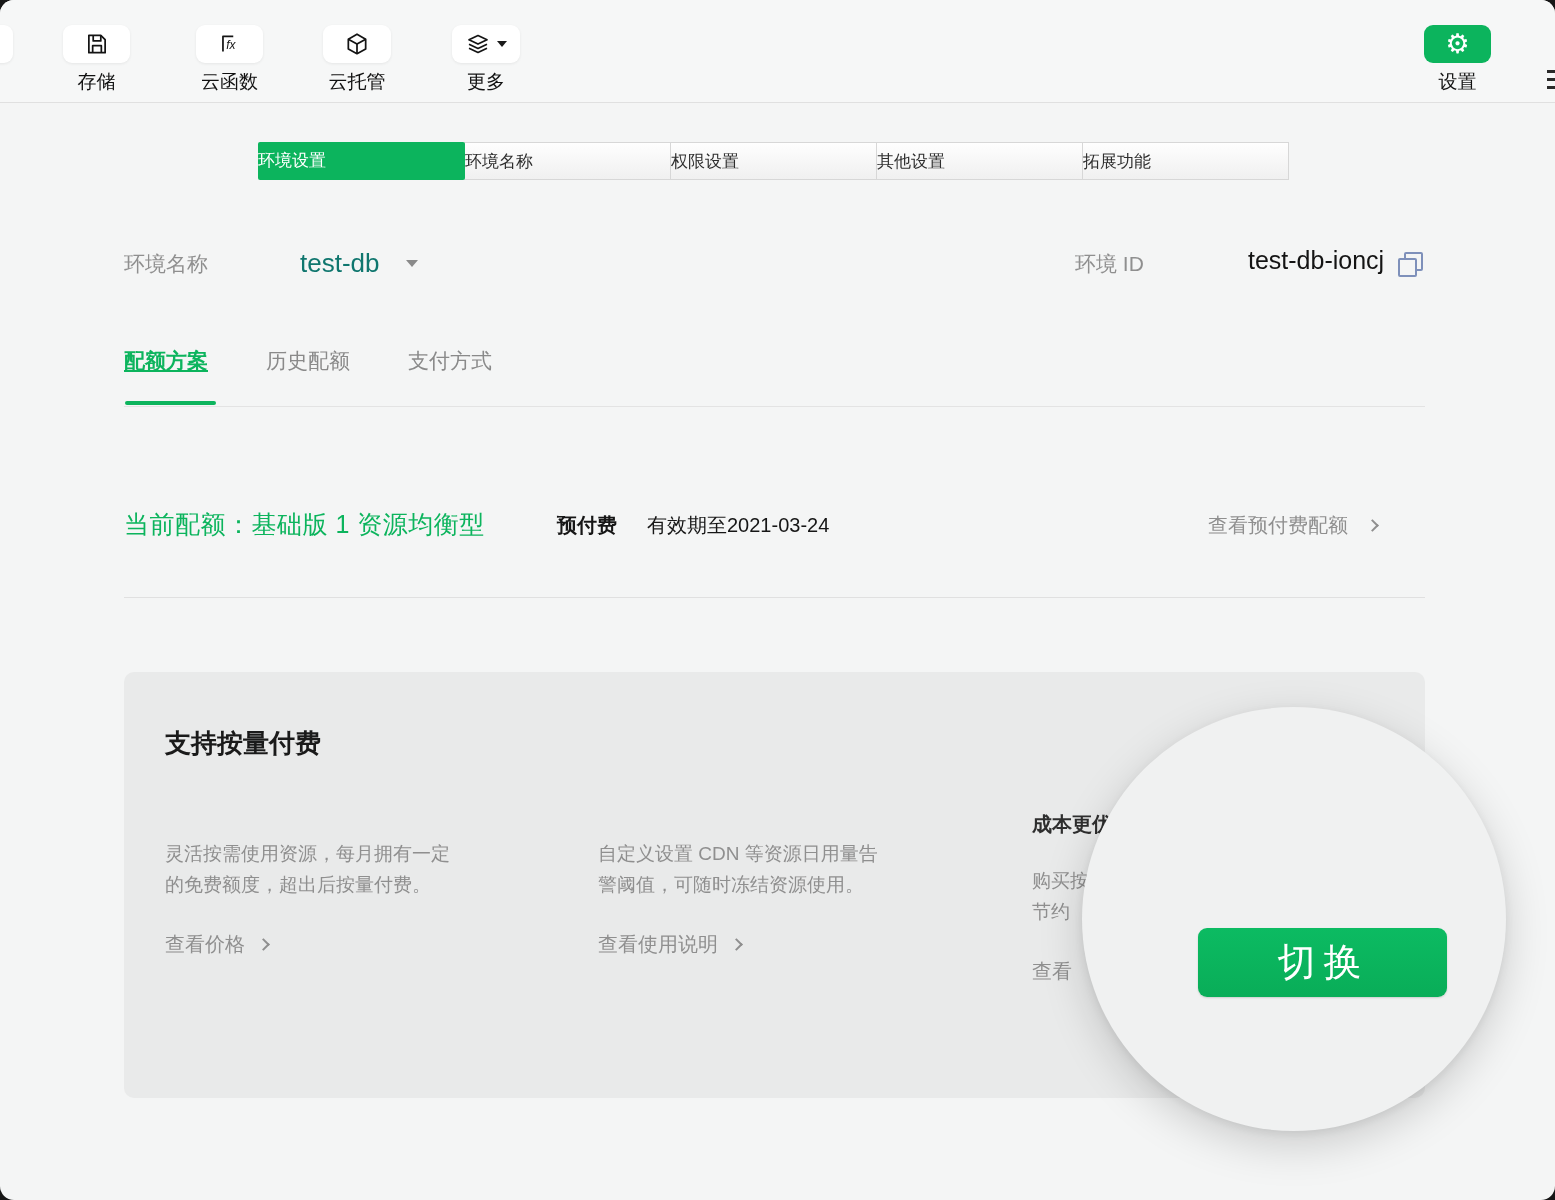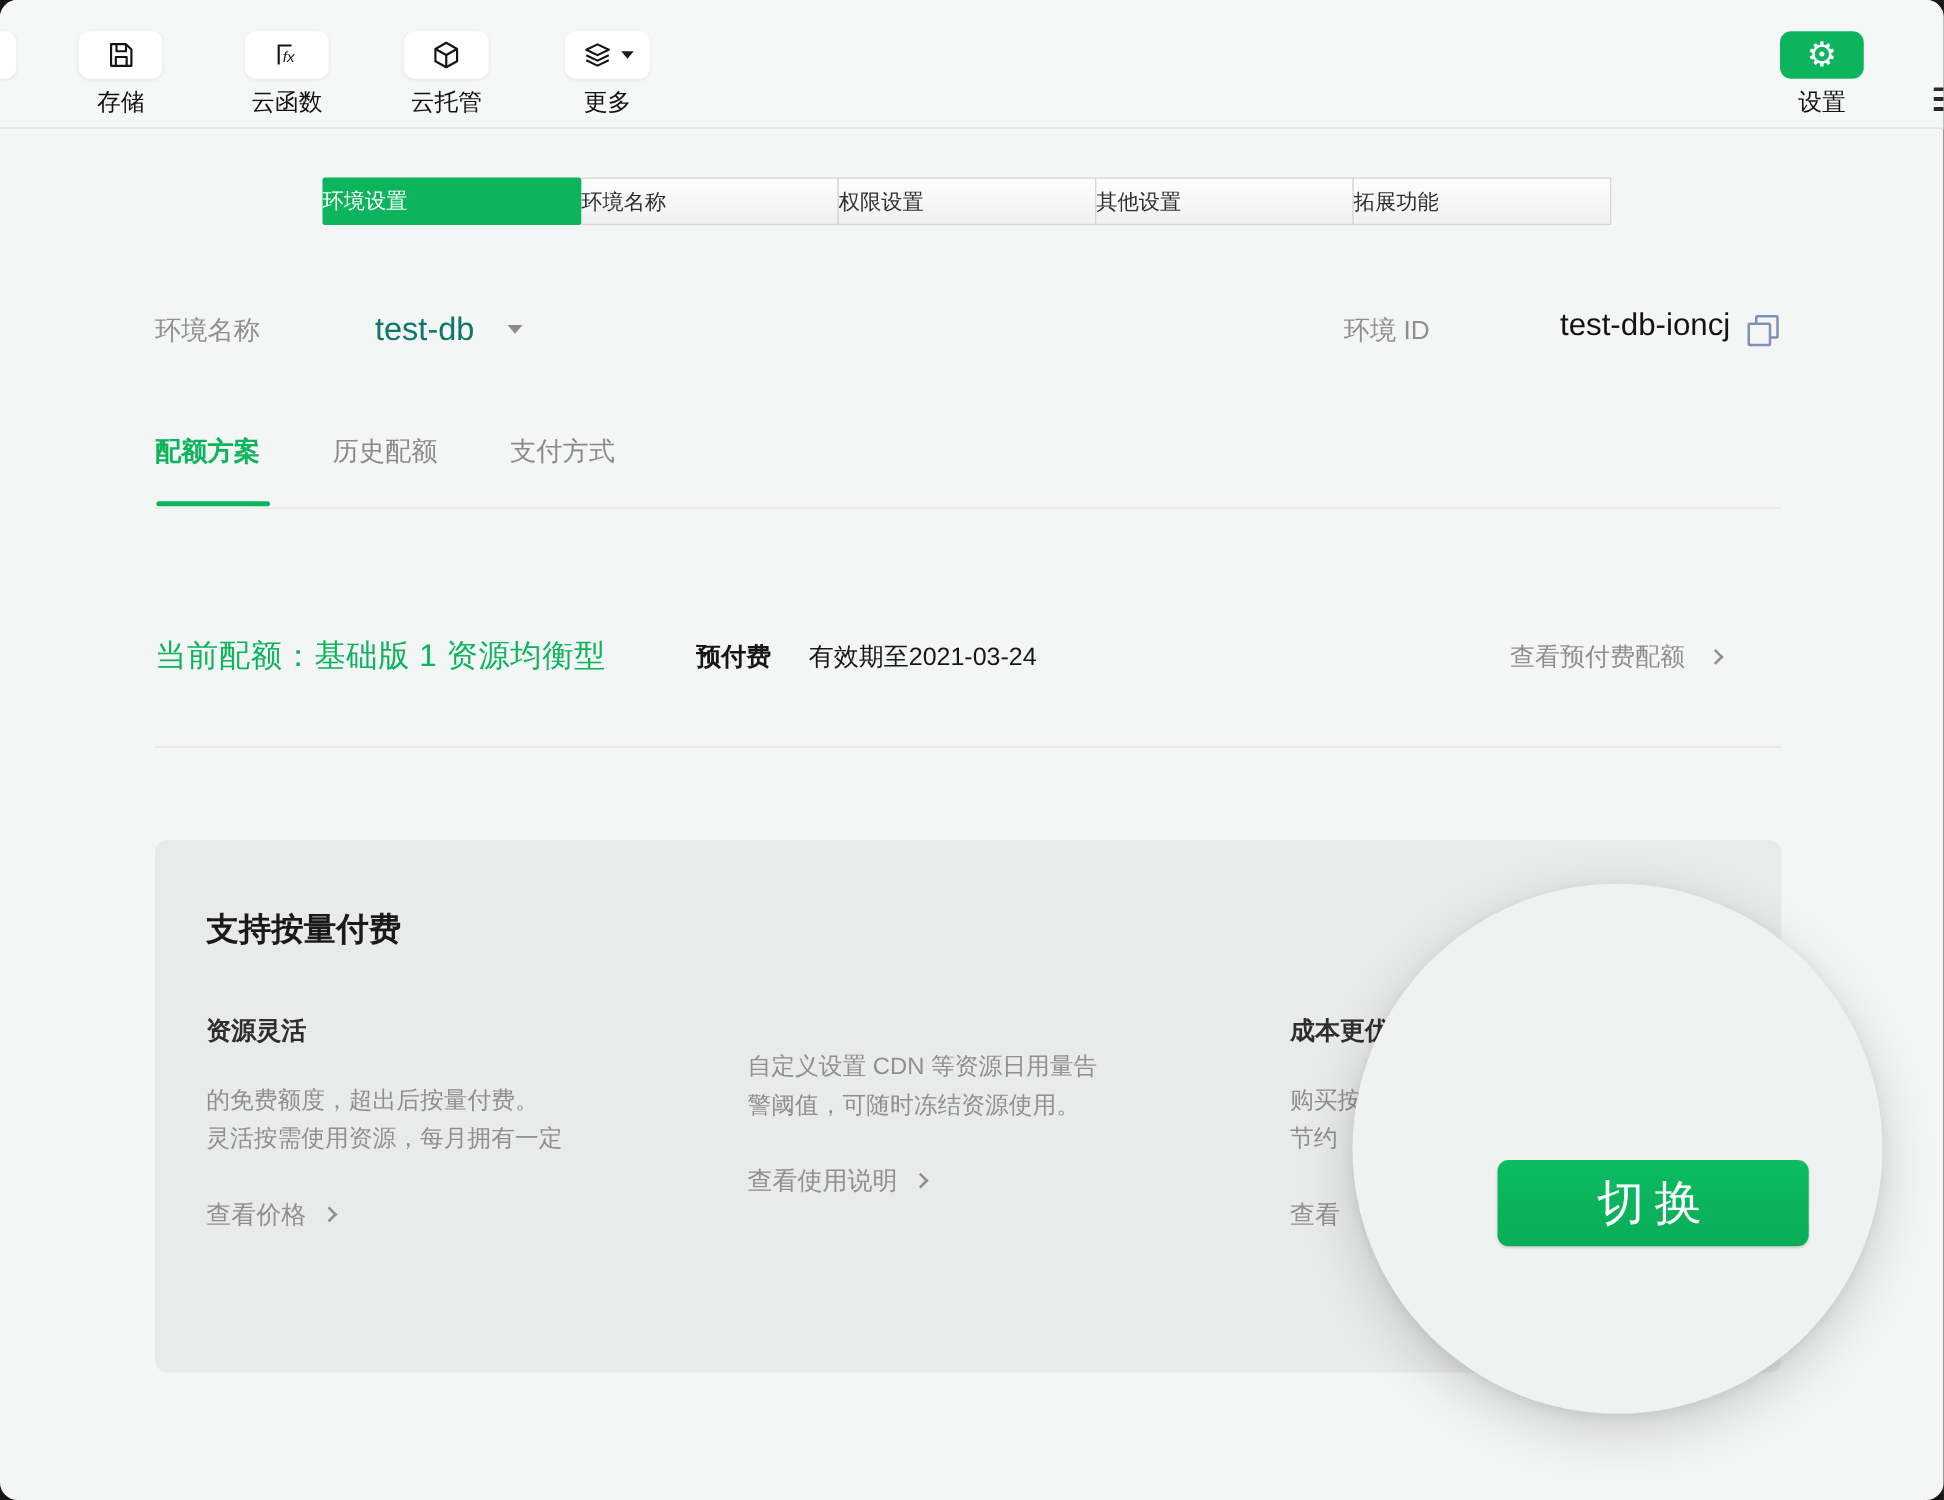--- a/index.html
+++ b/index.html
@@ -141,44 +141,43 @@
 
   <div class="env-name-label">环境名称</div>
   <div class="env-name">
     <span>test-db</span>
     <span class="caret-sm"></span>
   </div>
   <div class="env-id-label">环境 ID</div>
   <div class="env-id-value">test-db-ioncj</div>
   <span class="copy-icon"></span>
 
-  <div class="subtab active" style="left:124px;">配额方案</div>
+  <div class="subtab active" style="left:124px;text-decoration:underline;">配额方案</div>
   <div class="subtab" style="left:266px;">历史配额</div>
   <div class="subtab" style="left:408px;">支付方式</div>
   <div class="subtab-underline"></div>
   <div class="subtab-line"></div>
 
   <div class="quota-current">当前配额：基础版 1 资源均衡型</div>
   <div class="quota-pay">预付费</div>
   <div class="quota-validity">有效期至2021-03-24</div>
   <div class="quota-link">
     <span>查看预付费配额</span>
     <span class="chev"></span>
   </div>
   <div class="divider"></div>
 
   <div class="payg-card">
     <div class="payg-title">支持按量付费</div>
     <div class="payg-cols">
 
       <div class="payg-col">
-        <div class="payg-head">资源灵活</div>
         <div class="payg-body">
+          <div>灵活按需使用资源，每月拥有一定</div>
           <div>的免费额度，超出后按量付费。</div>
-          <div>灵活按需使用资源，每月拥有一定</div>
         </div>
         <div class="payg-link">
           <span>查看价格</span>
           <span class="chev"></span>
         </div>
       </div>
 
       <div class="payg-col">
         <div class="payg-body">
           <div>自定义设置 CDN 等资源日用量告</div>

